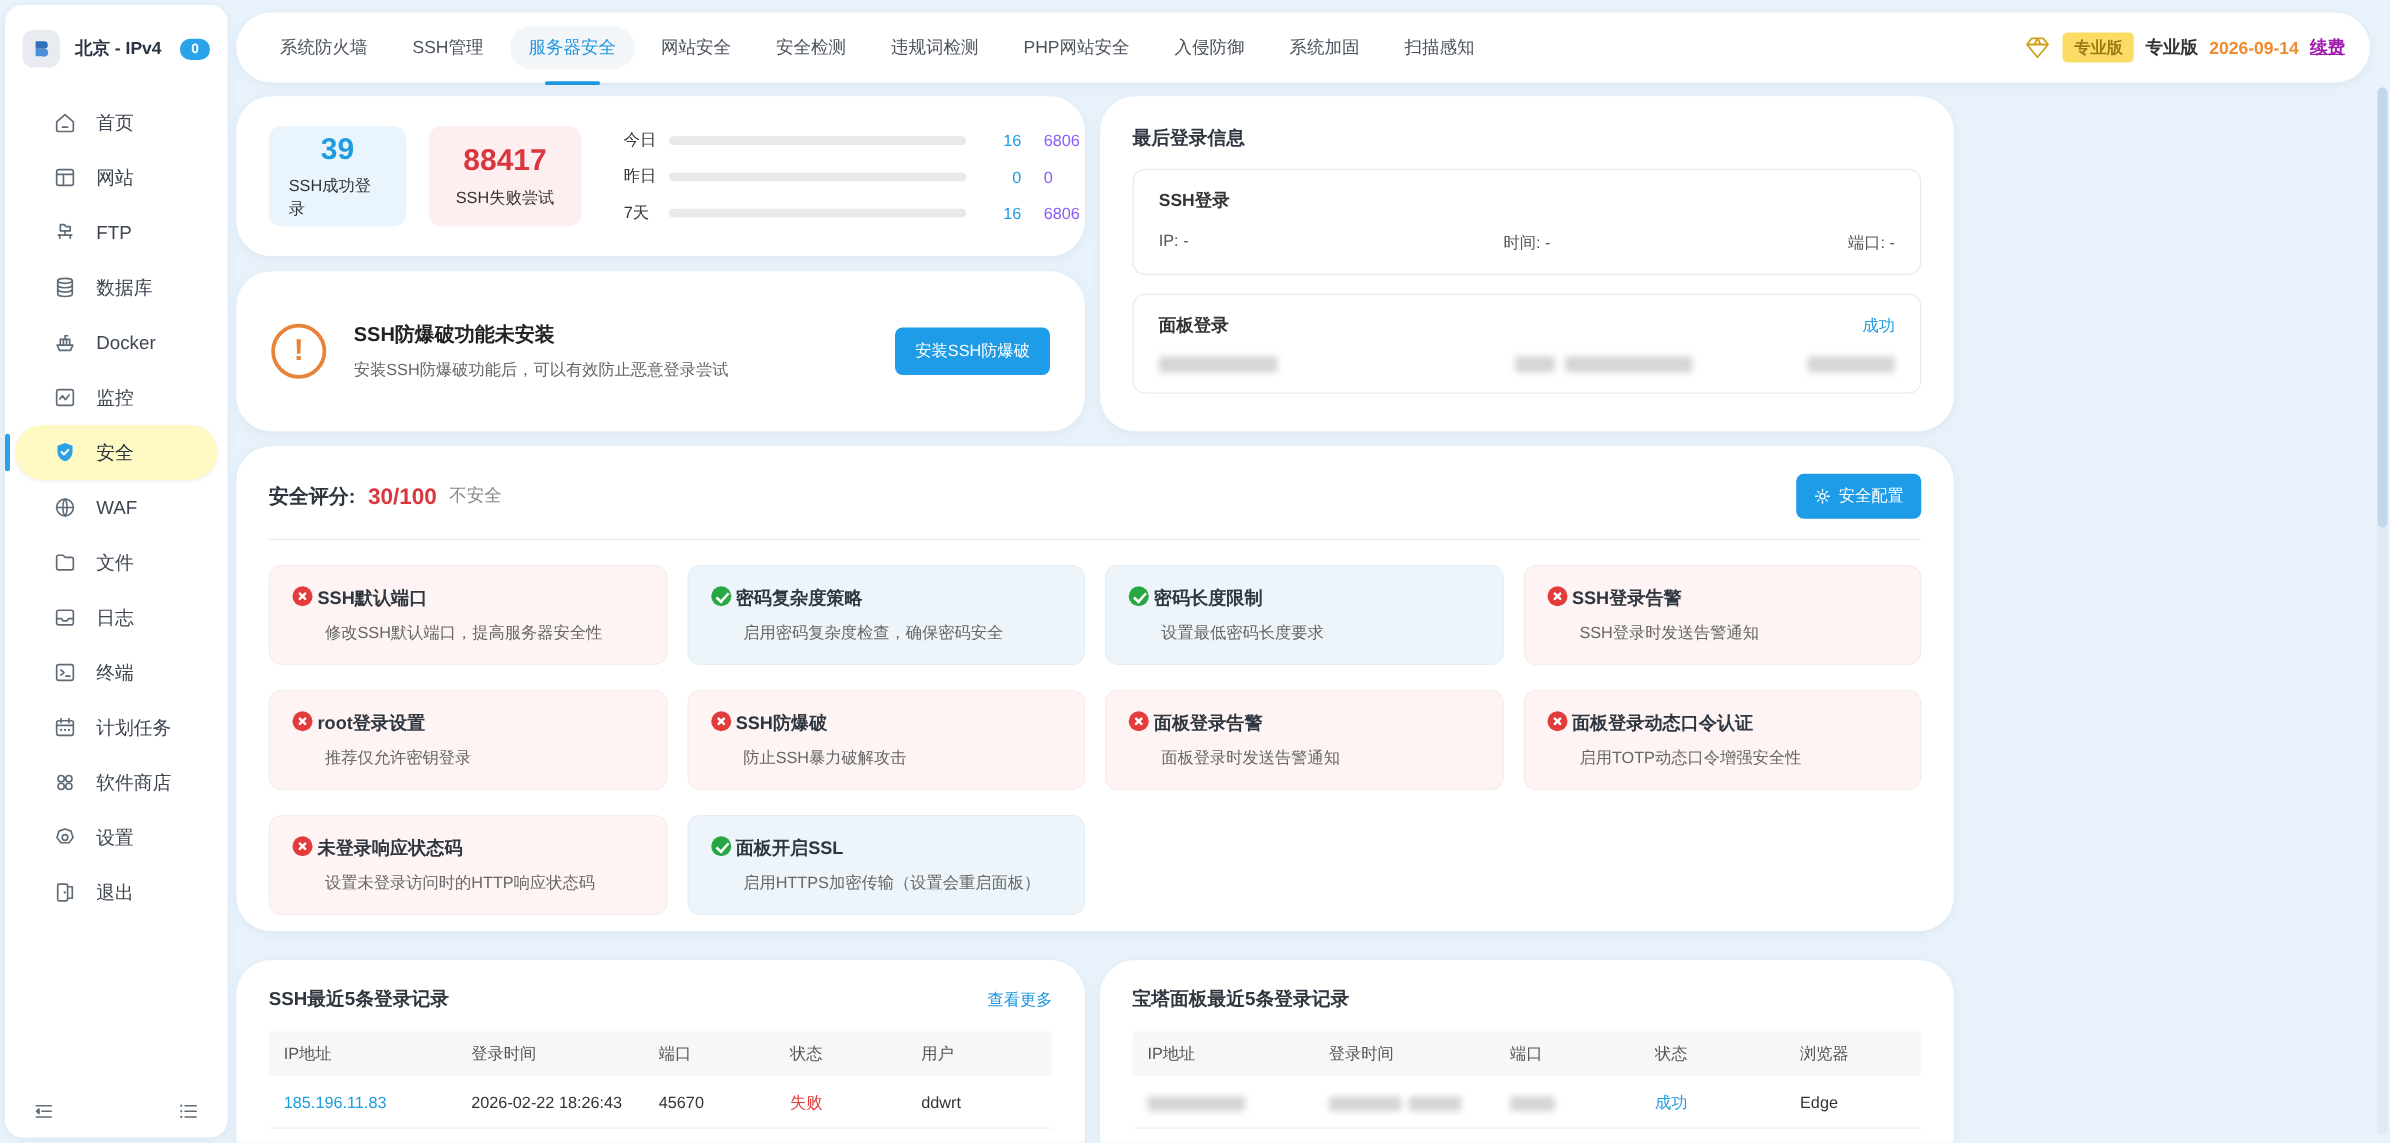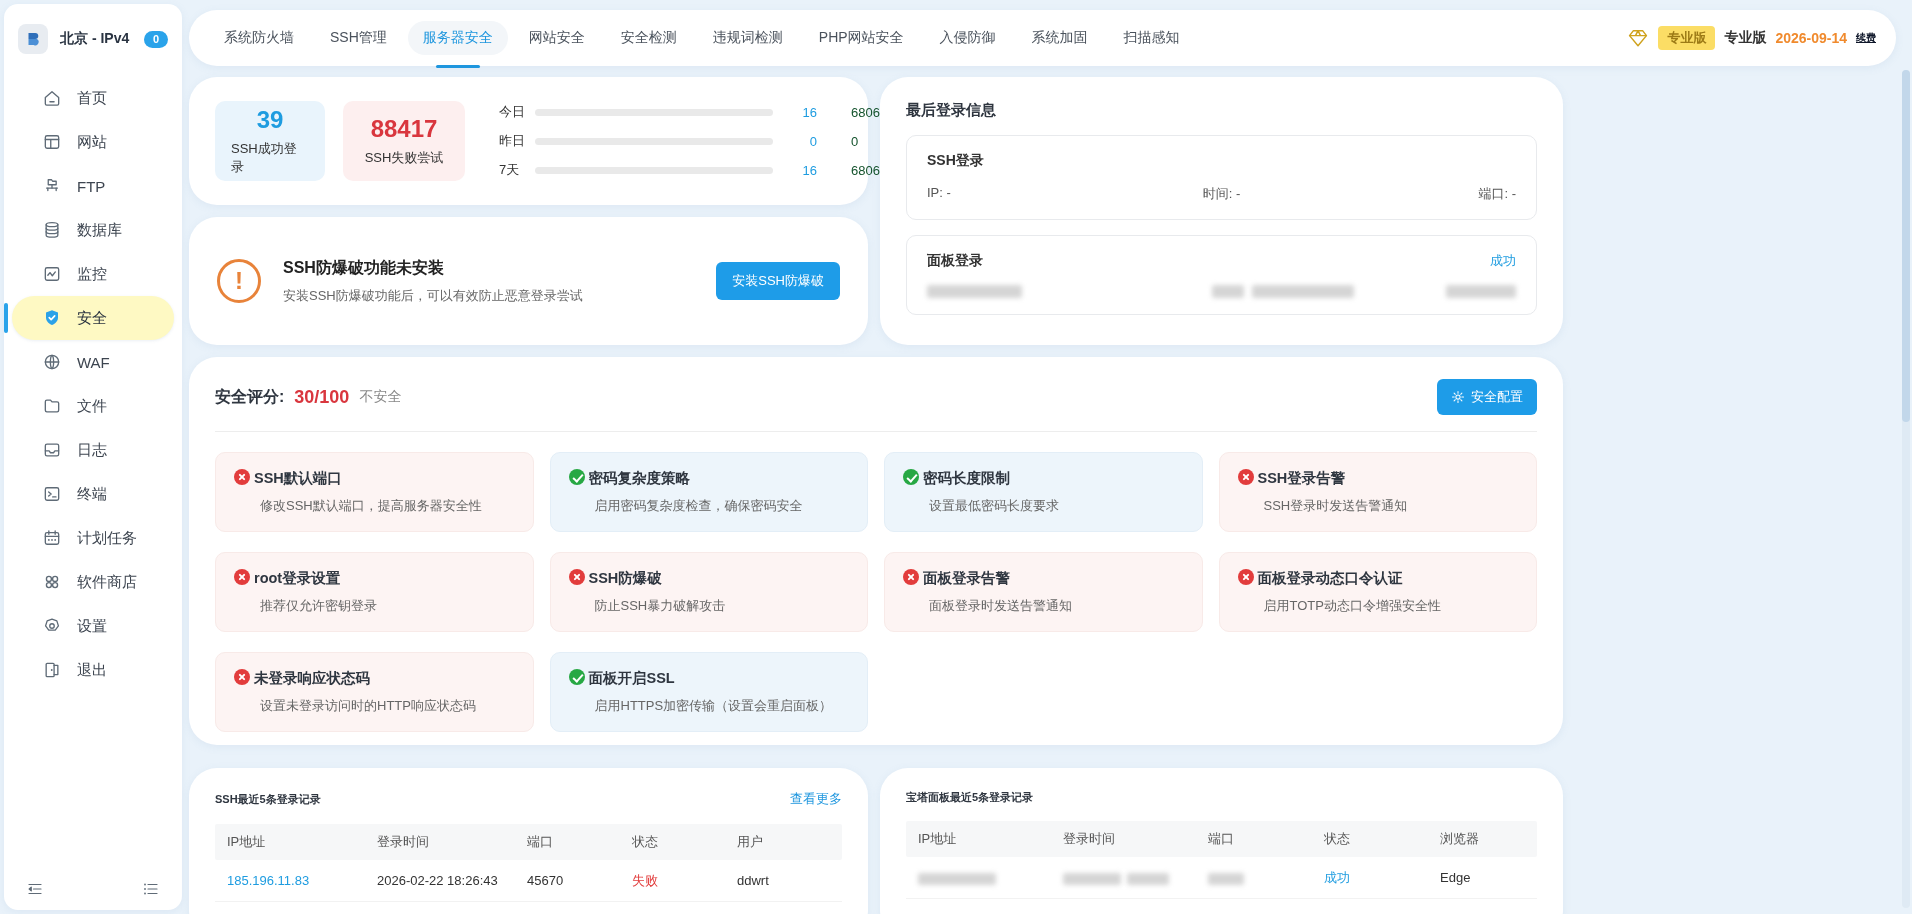--- a/index.html
+++ b/index.html
@@ -39,41 +39,41 @@
   .tab { position:relative; padding:8px 15px; font-size:14px; color:#4a525c;
          border-radius:17px; cursor:pointer; white-space:nowrap; }
   .tab.active { background:#f3f6f9; color:#1e96de; }
   .tab.active::after { content:""; position:absolute; left:50%; transform:translateX(-50%);
          bottom:-13px; width:44px; height:3px; border-radius:2px; background:#1e96de; }
   .license { margin-left:auto; display:flex; align-items:center; gap:9px; }
   .lic-badge { background:#fbdd65; color:#9c7a16; font-size:13px; font-weight:bold;
                padding:3px 9px; border-radius:4px; }
   .lic-edition { font-size:14px; font-weight:bold; color:#333; }
   .lic-date { font-size:14px; font-weight:bold; color:#f08a2d; }
-  .lic-renew { font-size:10px; font-weight:bold; color:#0f172a; cursor:pointer;text-decoration:underline; }
+  .lic-renew { font-size:14px; font-weight:bold; color:#a21caf; cursor:pointer;text-decoration:underline; }
 
   
   .card-stats { left:189px; top:77px; width:679px; height:128px;
                 display:flex; align-items:center; padding:0 26px; }
   .stat-box { height:80px; border-radius:10px; display:flex; flex-direction:column;
               align-items:center; justify-content:center; padding:0 16px; }
   .stat-box.blue { background:#e9f4fc; min-width:110px; }
   .stat-box.pink { background:#fdefef; min-width:122px; margin-left:18px; }
   .stat-num { font-size:24px; font-weight:bold; }
   .stat-box.blue .stat-num { color:#1e9ce0; }
   .stat-box.pink .stat-num { color:#d9363e; }
   .stat-label { font-size:13px; color:#333; margin-top:6px; }
   .bars { margin-left:34px; display:flex; flex-direction:column; gap:11px; }
   .bar-row { display:flex; align-items:center; font-size:13px; }
   .bar-lab { width:36px; color:#333; }
   .bar-track { width:238px; height:7px; border-radius:4px; background:#e9e9e9;
                overflow:hidden; margin-right:18px; }
   .bar-fill { height:100%; border-radius:4px; background:#d9363e; }
   .v-blue { color:#1e9ce0; width:26px; text-align:right; }
-  .v-red  { color:#14532d; margin-left:34px; }
+  .v-red  { color:#8b5cf6; margin-left:18px; }
 
   
   .card-login { left:880px; top:77px; width:683px; height:268px; padding:24px 26px; }
   .lg-title { font-size:15px; font-weight:bold; color:#2f3640; }
   .lg-sub { border:1px solid #e8eaed; border-radius:10px; padding:16px 20px; margin-top:15px; }
   .lg-sub-title { font-size:14px; font-weight:bold; color:#333; }
   .lg-kv-row { display:flex; margin-top:15px; font-size:13px; color:#555; }
   .lg-kv-row .kv1 { flex:1.35; } .lg-kv-row .kv2 { flex:1.35; } .lg-kv-row .kv3 { text-align:right; }
   .lg-sub2-head { display:flex; align-items:center; }
   .status-ok { margin-left:auto; font-size:13px; color:#1e9ce0; }
@@ -119,21 +119,21 @@
   .st-pass .icon-dot::after { content:""; position:absolute; left:4px; top:4.5px;
       width:8px; height:4px; border-left:2px solid #fff; border-bottom:2px solid #fff;
       transform:rotate(-48deg); }
   .sc-title { font-size:14.5px; font-weight:bold; color:#2f3640; }
   .sc-desc { font-size:13px; color:#666; margin:9px 0 0 26px; }
 
   
   .card-sshrec  { left:189px; top:768px; width:679px; height:170px; padding:22px 26px 0; }
   .card-panelrec{ left:880px; top:768px; width:683px; height:170px; padding:22px 26px 0; }
   .rec-head { display:flex; align-items:center; }
-  .rec-title { font-size:11px; font-weight:bold; color:#2f3640; }
+  .rec-title { font-size:15px; font-weight:bold; color:#2f3640; }
   .rec-more { margin-left:auto; font-size:13px; color:#1e96de; cursor:pointer; }
   .rec-table { margin-top:16px; }
   .t-row { display:grid; align-items:center; font-size:13px; }
   .t-left  { grid-template-columns:150px 150px 105px 105px 1fr; }
   .t-right { grid-template-columns:145px 145px 116px 116px 1fr; }
   .t-head { background:#f6f7f8; height:36px; color:#555; border-radius:2px; }
   .t-body { height:42px; color:#333; border-bottom:1px solid #f2f2f2; }
   .t-row > div { padding-left:12px; }
   .cell-link { color:#1e9ce0; cursor:pointer; }
   .cell-fail { color:#e23c3c; }
@@ -194,20 +194,29 @@
     <svg class="ic" width="20" height="20" viewBox="0 0 24 24">
         <ellipse cx="12" cy="5.6" rx="7" ry="2.4"></ellipse>
         <path d="M5 5.6v4.2c0 1.3 3.1 2.4 7 2.4s7-1.1 7-2.4V5.6"></path>
         <path d="M5 9.8v4.2c0 1.3 3.1 2.4 7 2.4s7-1.1 7-2.4V9.8"></path>
         <path d="M5 14v4.2c0 1.3 3.1 2.4 7 2.4s7-1.1 7-2.4V14"></path>
       </svg>
     <span class="sn-label">数据库</span>
   </div>
   <div class="sn-item">
     <svg class="ic" width="20" height="20" viewBox="0 0 24 24">
+        <path d="M4.5 14.5h15l-2.2 5H6.7z"></path>
+        <path d="M7.5 14.5V9h9v5.5"></path>
+        <path d="M10.5 9v5.5M13.5 9v5.5"></path>
+        <path d="M12 9V5.5h2.5"></path>
+      </svg>
+    <span class="sn-label">Docker</span>
+  </div>
+  <div class="sn-item">
+    <svg class="ic" width="20" height="20" viewBox="0 0 24 24">
         <rect x="4" y="4.5" width="16" height="15" rx="2"></rect>
         <path d="M7 13.5l2.6-3.2 2.8 3.8 3.6-4.6"></path>
       </svg>
     <span class="sn-label">监控</span>
   </div>
   <div class="sn-item active">
     <svg width="20" height="20" viewBox="0 0 24 24">
         <path d="M12 2.8l7.2 2.6v5.8c0 4.6-3.1 7.8-7.2 9.3-4.1-1.5-7.2-4.7-7.2-9.3V5.4z" fill="#2ba2e8"></path>
         <path d="M8.7 11.6l2.3 2.3 4.2-4.4" stroke="#fff" stroke-width="2" fill="none" stroke-linecap="round" stroke-linejoin="round"></path>
       </svg>

